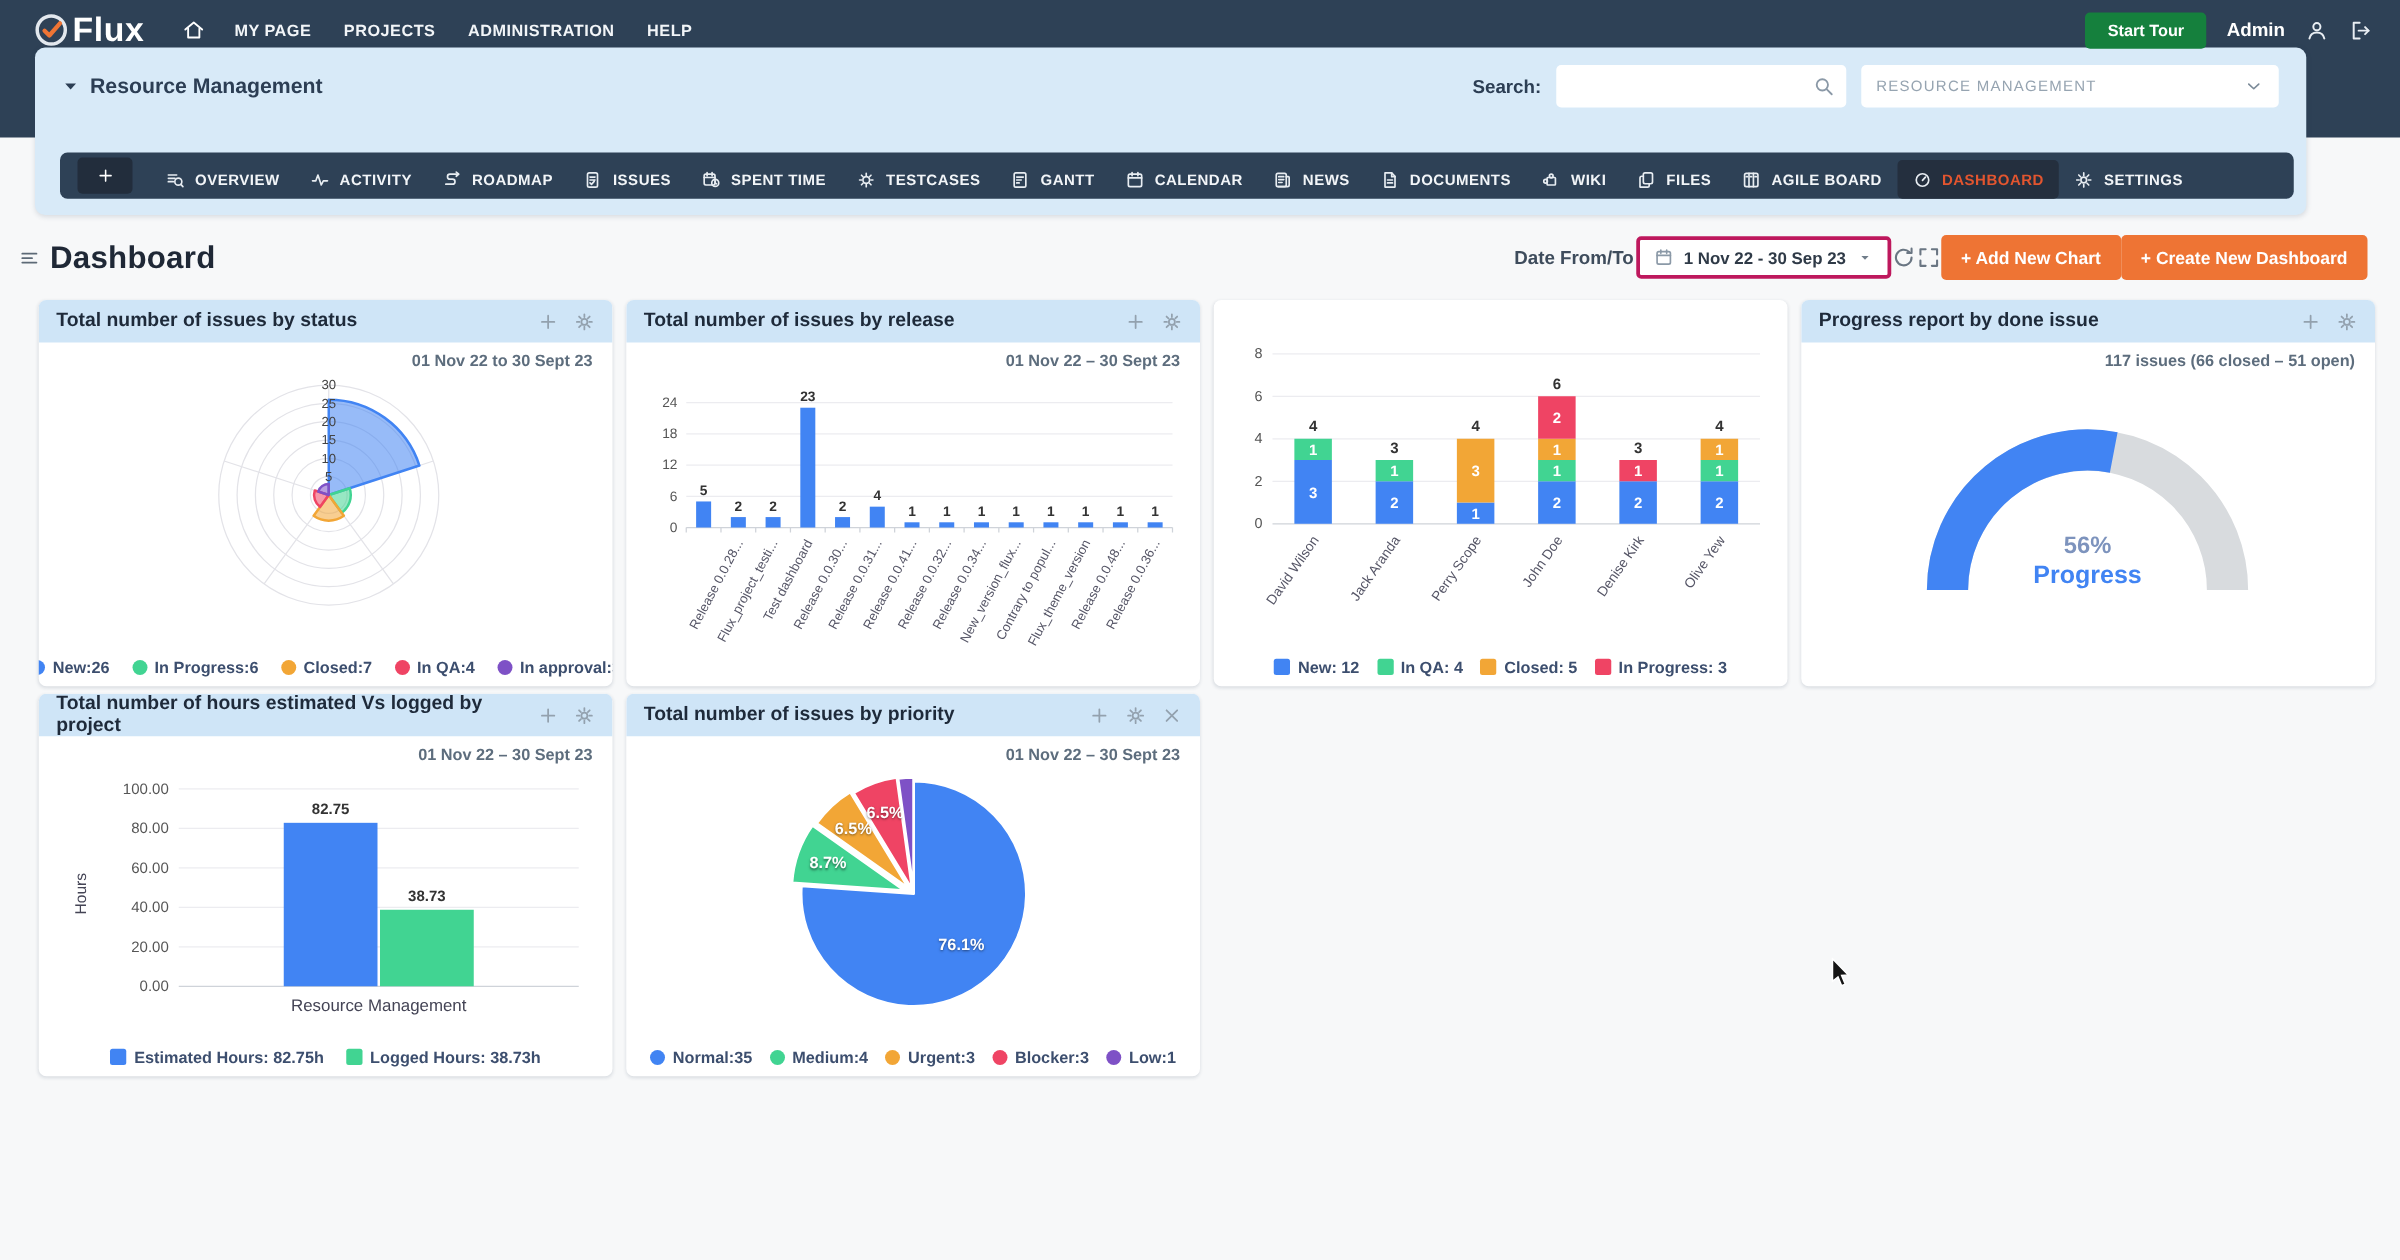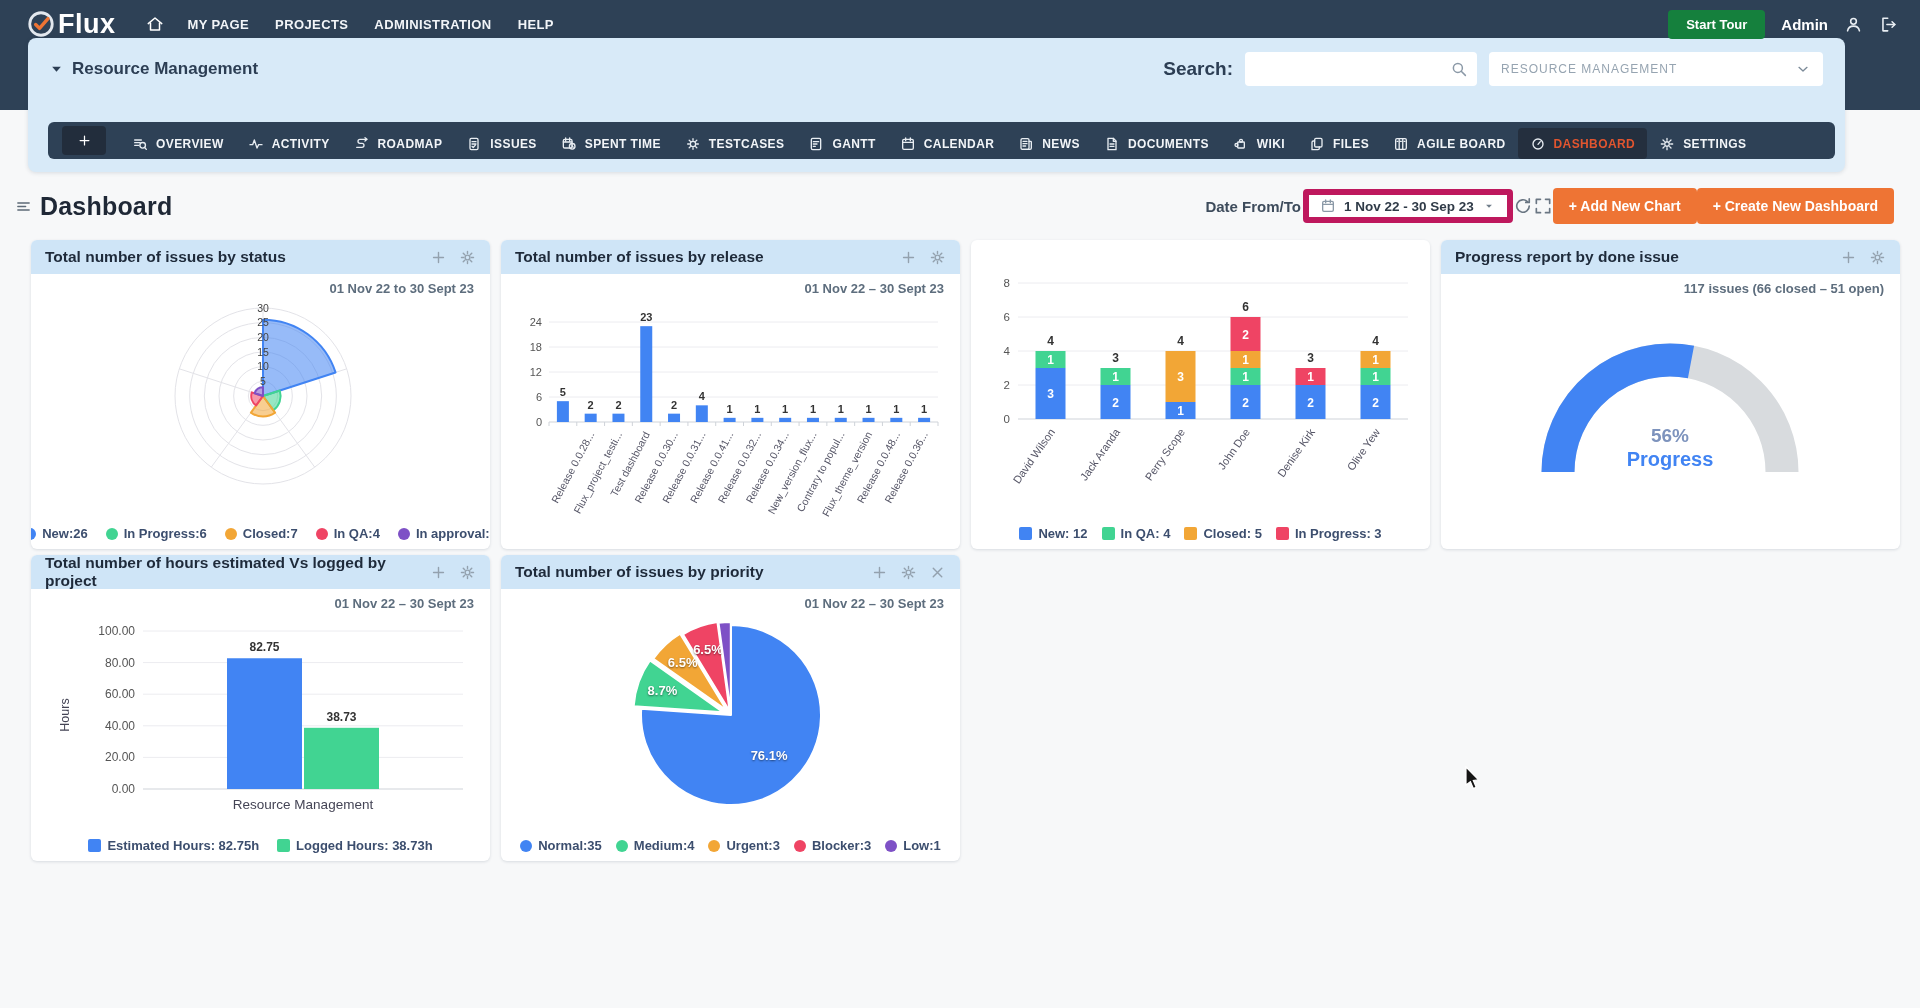--- a/index.html
+++ b/index.html
@@ -20,21 +20,21 @@
   .nav-right { display:flex; align-items:center; gap:16px; }
   .start-tour { background:#15803d; color:#fff; border:none; border-radius:4px; font-family:inherit; font-size:13px; font-weight:600; padding:7px 18px; cursor:pointer; }
   .admin-name { color:#fff; font-size:15px; font-weight:700; cursor:pointer; }
   .nav-ic { color:#e9eef3; display:flex; cursor:pointer; }
 
   
   .panel { position:absolute; top:38px; left:28px; width:1817px; height:134px; background:#d8eaf8; border-radius:8px; z-index:4; box-shadow:0 1px 4px rgba(40,60,90,.15); }
   .panel-row { display:flex; align-items:center; justify-content:space-between; padding:14px 22px 0 22px; }
   .project-title { display:flex; align-items:center; gap:9px; color:#2c3e54; font-size:17px; font-weight:700; cursor:pointer; }
   .panel-right { display:flex; align-items:center; gap:12px; }
-  .search-label { color:#2c3e54; font-size:19px; font-weight:600; }
+  .search-label { color:#2c3e54; font-size:15px; font-weight:600; }
   .search-box { position:relative; width:232px; height:34px; }
   .search-box input { width:100%; height:100%; border:none; border-radius:4px; padding:0 34px 0 10px; font-family:inherit; font-size:13px; background:#fff; outline:none; }
   .search-box .ic { position:absolute; right:9px; top:8px; width:18px; height:18px; color:#8b99a7; cursor:pointer; }
   .proj-select { width:334px; height:34px; background:#fff; border-radius:4px; display:flex; align-items:center; justify-content:space-between; padding:0 12px; cursor:pointer; }
   .proj-select span { color:#96a4b1; font-size:12px; letter-spacing:1px; }
   .proj-select .ic { width:16px; height:16px; color:#7b8a98; }
 
   
   .tabbar { position:absolute; left:20px; right:10px; top:84px; height:37px; background:#2e4156; border-radius:6px; display:flex; align-items:center; padding:0 6px 0 14px; }
   .tab-plus { width:44px; height:29px; background:#222d3c; border:none; border-radius:4px; color:#fff; display:flex; align-items:center; justify-content:center; margin-right:14px; cursor:pointer; }
@@ -44,21 +44,21 @@
   .tab.active { background:#242f3e; color:#e2552f; }
 
   
   .main { position:absolute; top:186px; left:0; width:1920px; }
   .toolbar { display:flex; align-items:center; justify-content:space-between; padding:0 26px 0 15px; height:40px; margin-bottom:14px; }
   .tb-left { display:flex; align-items:center; gap:8px; }
   .tb-left .ic { width:17px; height:17px; color:#5d6a77; cursor:pointer; }
   .page-title { font-size:25px; font-weight:600; color:#1f2836; letter-spacing:.2px; }
   .tb-right { display:flex; align-items:center; gap:0; }
   .datelabel { color:#3e4c5c; font-size:15px; font-weight:600; margin-right:2px; }
-  .datebtn { display:flex; align-items:center; gap:8px; background:#fff; border:6px solid #be185d; border-radius:4px; height:34px; padding:0 11px; font-family:inherit; font-size:13.5px; color:#2f3a47; font-weight:600; cursor:pointer; }
+  .datebtn { display:flex; align-items:center; gap:8px; background:#fff; border:3px solid #be185d; border-radius:4px; height:34px; padding:0 11px; font-family:inherit; font-size:13.5px; color:#2f3a47; font-weight:600; cursor:pointer; }
   .datebtn .ic { width:16px; height:16px; color:#8b99a7; }
   .datebtn .caret { width:14px; height:14px; color:#707d8a; }
   .tool-ic { color:#6a7683; display:flex; cursor:pointer; }
   .obtn { background:#ee7434; color:#fff; border:none; border-radius:4px; height:36px; padding:0 16px; font-family:inherit; font-size:14px; font-weight:600; cursor:pointer; }
 
   
   .cards { display:grid; grid-template-columns:repeat(4,459px); column-gap:11px; row-gap:6px; padding-left:31px; }
   .card { background:#fff; border-radius:6px; box-shadow:0 1px 3px rgba(30,50,80,.14); overflow:hidden; display:flex; flex-direction:column; }
   .card.h1 { height:309px; }
   .card.h2 { height:306px; }

